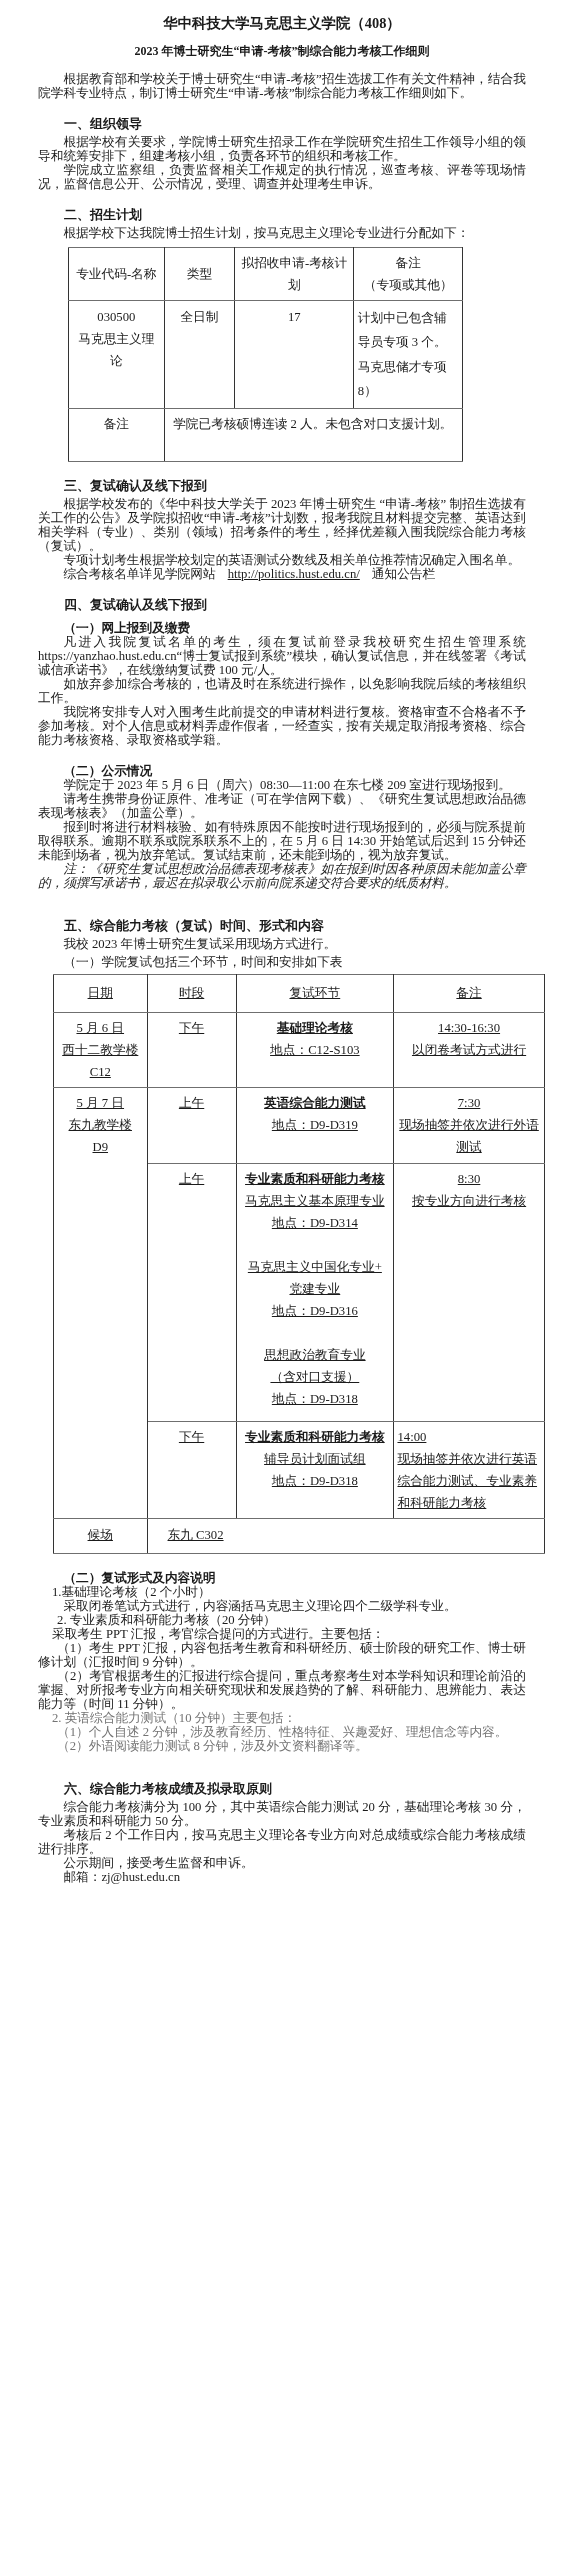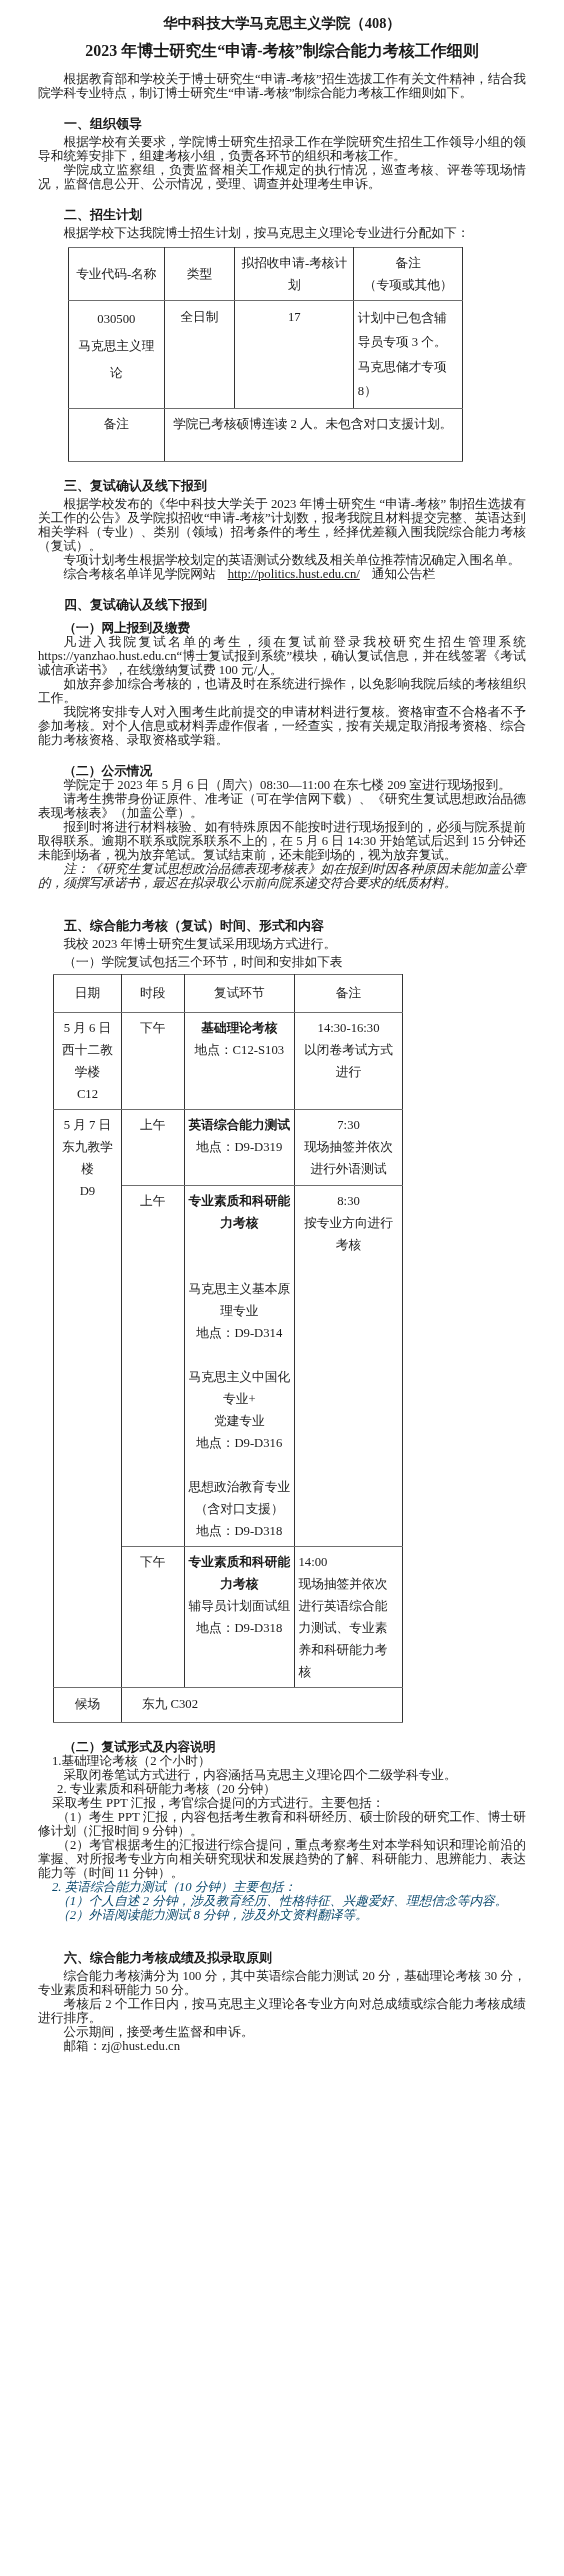--- a/index.html
+++ b/index.html
@@ -2,49 +2,49 @@
 <html style="font-size:13.5px"><head>
 <meta charset="utf-8">
 <style>
   html,body{margin:0;padding:0;}
   body{
     width:565px;height:2576px;overflow:hidden;background:#ffffff;
     font-family:"Liberation Serif","DejaVu Serif",serif;color:#1b1b1b;
   }
   .page{padding:10px 39px 0 38px;}
   .t1{text-align:center;font-weight:bold;font-size:14.4px;line-height:20px;margin:3.4px 0 6.8px;}
-  .t2{text-align:center;font-weight:bold;font-size:16px;line-height:22px;margin:0 0 10px;}
+  .t2{text-align:center;font-weight:bold;font-size:12px;line-height:22px;margin:0 0 10px;}
   p{margin:0;font-size:12.7px;line-height:14px;text-align:justify;}
   .ind{text-indent:2em;}
   .h{font-weight:bold;text-indent:2em;margin-top:12px;font-size:13px;line-height:23px;}
   .h-lg{margin-top:24px;}
   .sub{font-weight:bold;text-indent:2em;margin-top:5px;}
   .sub2{font-weight:bold;text-indent:2em;margin-top:17px;font-weight:bold;}
   .item{text-indent:1.1em;}
   .item2{text-indent:1.5em;}
-  .red{color:#0c4a6e;font-style:italic;}
+  .red{color:#737373;}
   .note-italic{font-style:italic;}
   .link{text-decoration:underline;margin:0 12px;}
   .plain-link{margin-left:3.4px;}
   table{border-collapse:collapse;font-size:12.7px;}
   td{
     border-top:1.7px solid #6f6f6f;border-bottom:1.7px solid #6f6f6f;
     border-left:0.8px solid #333;border-right:0.8px solid #333;
     padding:4.2px 3.4px;text-align:center;vertical-align:top;line-height:22px;
   }
   .tbl1{margin:6.8px 0 0 30px;width:395px;}
   .tbl1 .c1{width:94px;} .tbl1 .c2{width:69px;border-radius:26px;} .tbl1 .c3{width:123px;} .tbl1 .c4{width:110px;}
-  .tbl2{margin:5px 0 0 15px;width:350px;}
+  .tbl2{margin:5px 0 0 15px;width:492px;text-decoration:underline;}
   .tbl2 .c1{width:77px;} .tbl2 .c2{width:73px;} .tbl2 .c3{width:135px;} .tbl2 .c4{width:129px;}
   .pre{white-space:pre-line;}
   .left{text-align:left;}
   .hdr td{vertical-align:middle;height:29px;}
   .b{font-weight:bold;}
   .grp{margin-top:22px;}
-  .grp-first{margin-top:44px;}
+  .grp-first{}
   .remark-row td{height:44px;}
   .r1 td{height:66px;} .r2 td{height:59px;} .r3 td{height:249px;} .r4 td{height:81px;}
   .waitcell{padding-left:20px;height:25px;}
   .contact-gap{display:inline-block;width:88px;}
 </style>
 </head>
 <body>
 
 <div class="page">
 
@@ -63,21 +63,21 @@
   <table class="tbl1">
     <tbody>
         <tr class="hdr">
       <td class="c1">专业代码-名称</td>
       <td class="c2">类型</td>
       <td class="c3">拟招收申请-考核计划</td>
       <td class="c4 pre">备注
 （专项或其他）</td>
     </tr>
     <tr>
-      <td class="c1 pre" style="height:73px;line-height:27px;">030500
+      <td class="c1 pre" style="height:73px;line-height:22px;">030500
 马克思主义理论</td>
       <td class="c2">全日制</td>
       <td class="c3">17</td>
       <td class="c4 left" style="line-height:24.5px;">计划中已包含辅导员专项 3 个。马克思储才专项 8）</td>
     </tr>
     <tr class="remark-row">
       <td class="c1">备注</td>
       <td class="left" colspan="3" style="padding-left:8.5px;">学院已考核硕博连读  2  人。未包含对口支援计划。</td>
     </tr>
   </tbody>

